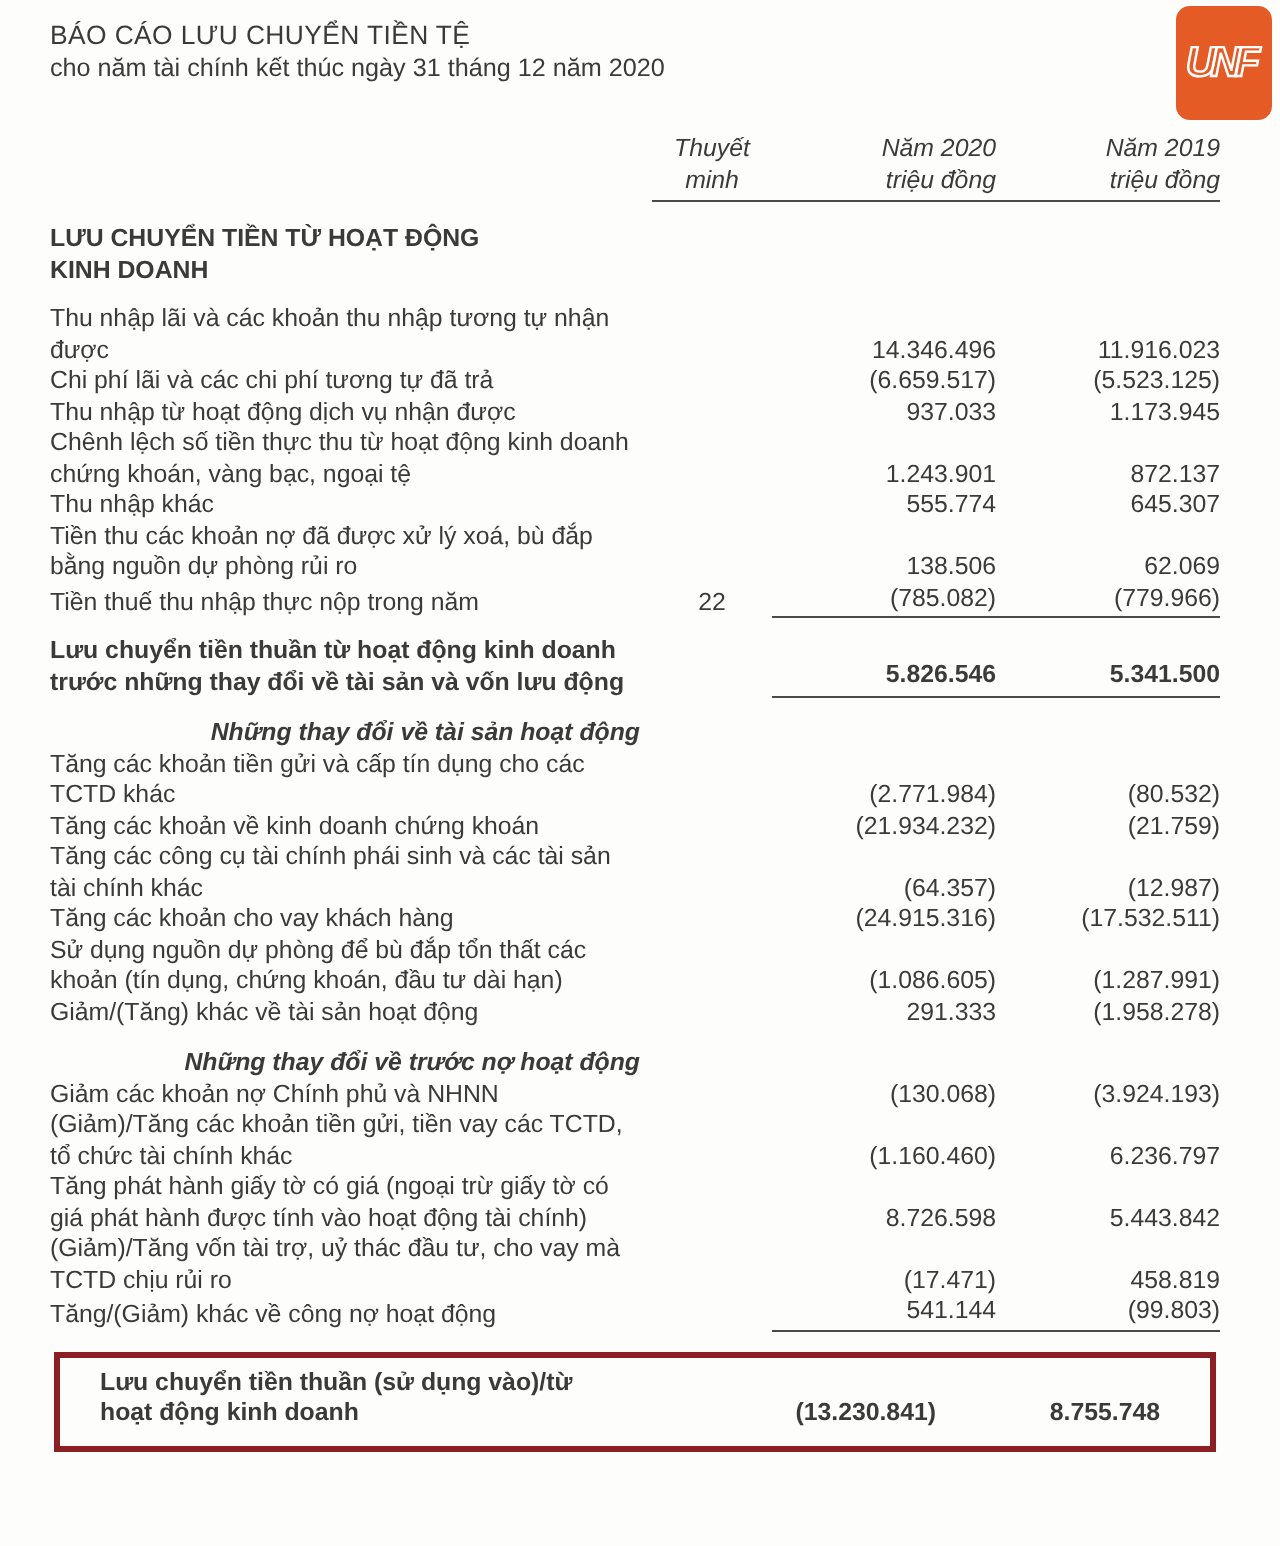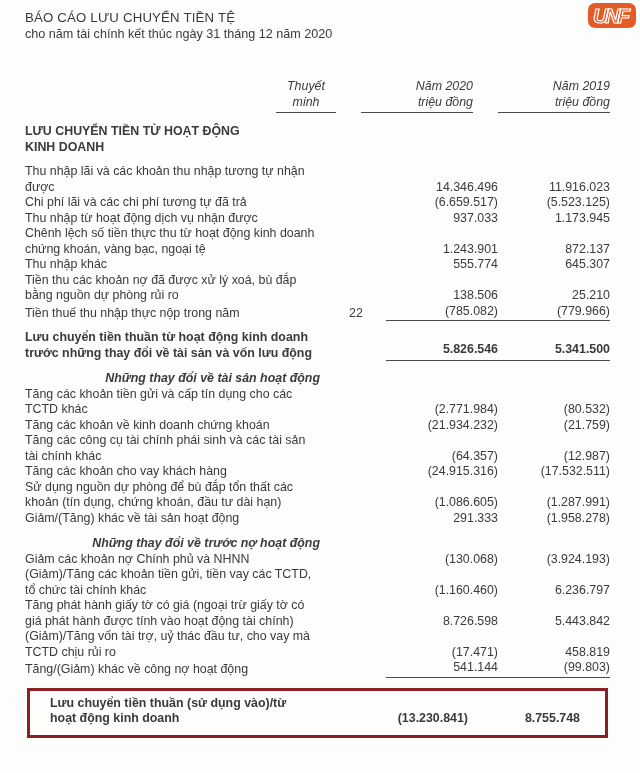--- a/index.html
+++ b/index.html
@@ -14,21 +14,21 @@
     overflow:hidden;
     box-sizing:border-box;
   }
   .content { padding:9px 30px 0 25px; }
 
   .doc-title   { font-size:13.2px; line-height:17px; letter-spacing:0.2px; }
   .doc-subtitle{ font-size:12.6px; line-height:17px; }
 
   .logo {
     position:absolute; top:3px; right:4px;
-    width:48px; height:25px;
+    width:48px; height:57px;
     background:#E55B25;
     border-radius:7px;
     display:flex; align-items:center; justify-content:center;
   }
   .logo-text {
     font-weight:bold; font-style:italic;
     font-size:21px; letter-spacing:-3px;
     color:transparent;
     -webkit-text-stroke:1.2px #ffffff;
     text-stroke:1.2px #ffffff;
@@ -38,21 +38,21 @@
   
   .grid-row {
     display:grid;
     grid-template-columns:1fr 60px 112px 112px;
     align-items:end;
   }
   .cell-label { padding-right:6px; }
   .cell-note  { text-align:center; }
   .cell-num   { text-align:right; }
 
-  .col-headers { margin-top:36px; font-style:italic;gap:25px; }
+  .col-headers { margin-top:24px; font-style:italic; }
   .col-headers .cell-note,
   .col-headers .cell-num {
     border-bottom:1px solid #4a4a4a;
     padding-bottom:2px;
   }
 
   .rows { margin-top:6px; }
 
   .row-heading { font-weight:bold; margin-top:11px; margin-bottom:9px; }
   .row-heading .cell-label { max-width:235px; }
@@ -143,21 +143,21 @@
         <div class="grid-row row-item">
     <div class="cell-label">Thu nhập khác</div>
     <div class="cell-note"></div>
     <div class="cell-num">555.774</div>
     <div class="cell-num">645.307</div>
   </div>
         <div class="grid-row row-item">
     <div class="cell-label">Tiền thu các khoản nợ đã được xử lý xoá, bù đắp bằng nguồn dự phòng rủi ro</div>
     <div class="cell-note"></div>
     <div class="cell-num">138.506</div>
-    <div class="cell-num">25.210</div>
+    <div class="cell-num">62.069</div>
   </div>
         <div class="grid-row row-rule">
     <div class="cell-label">Tiền thuế thu nhập thực nộp trong năm</div>
     <div class="cell-note">22</div>
     <div class="cell-num">(785.082)</div>
     <div class="cell-num">(779.966)</div>
   </div>
         <div class="grid-row row-subtotal">
     <div class="cell-label">Lưu chuyển tiền thuần từ hoạt động kinh doanh trước những thay đổi về tài sản và vốn lưu động</div>
     <div class="cell-note"></div>

